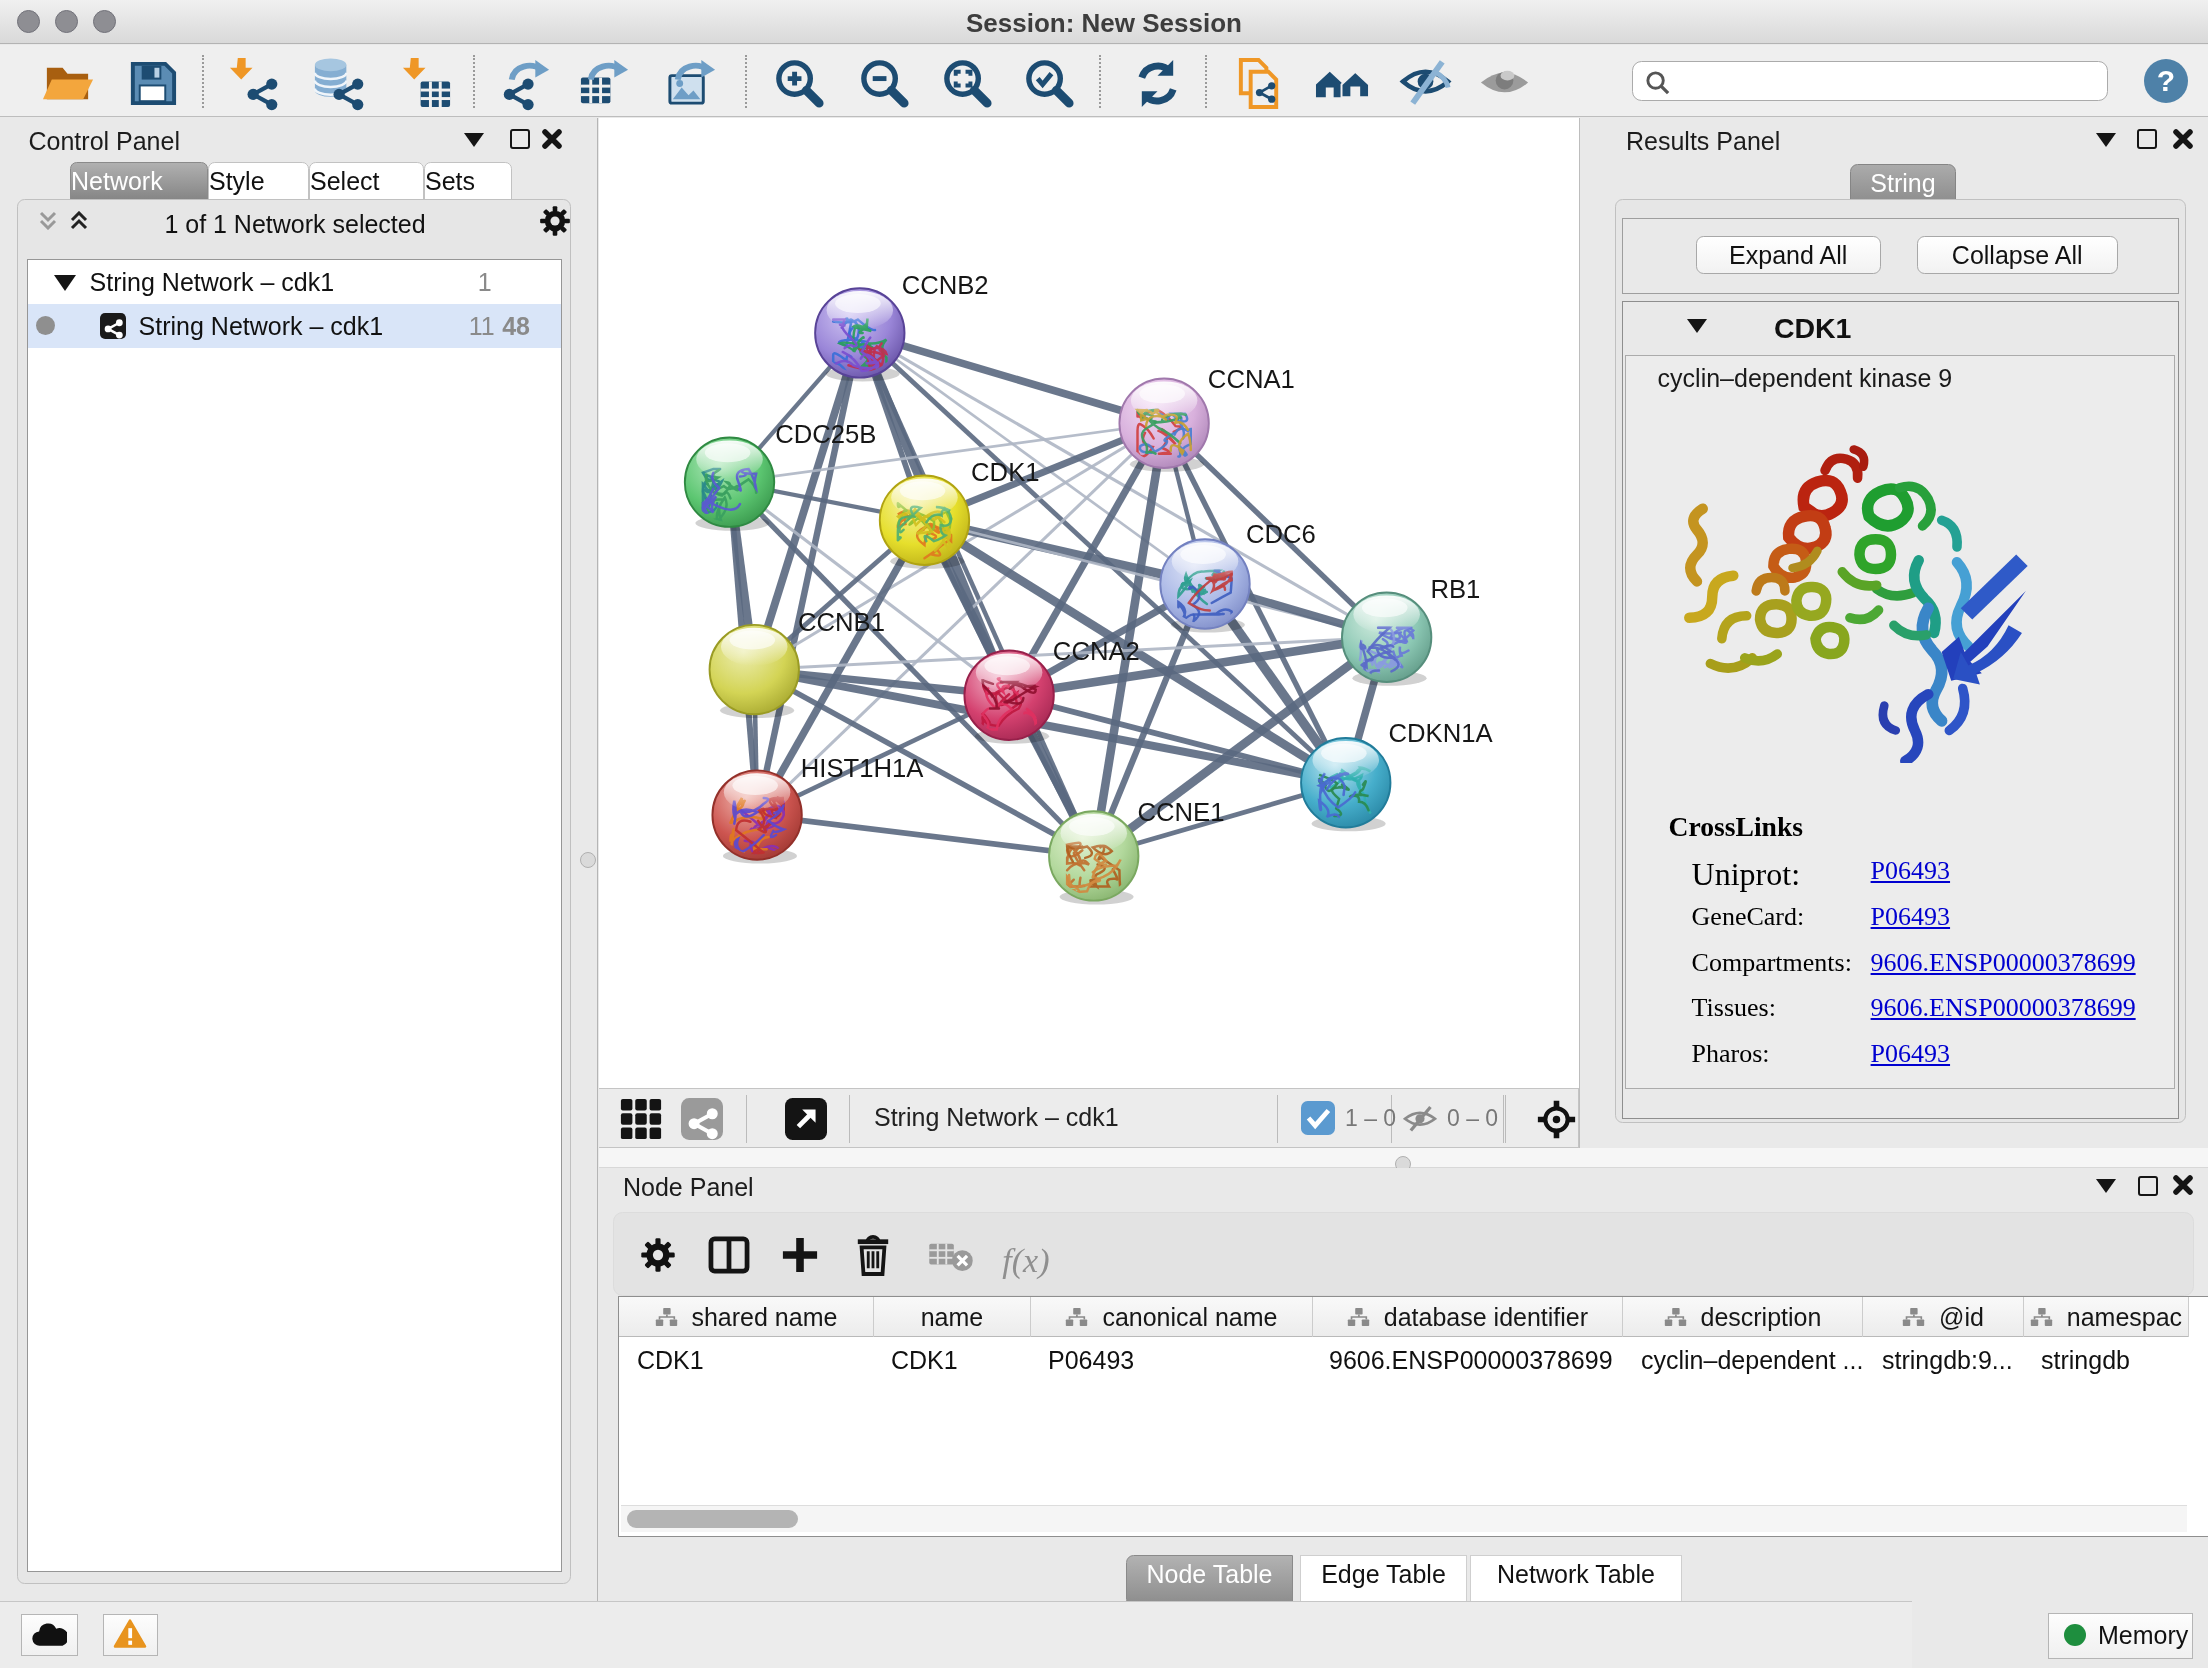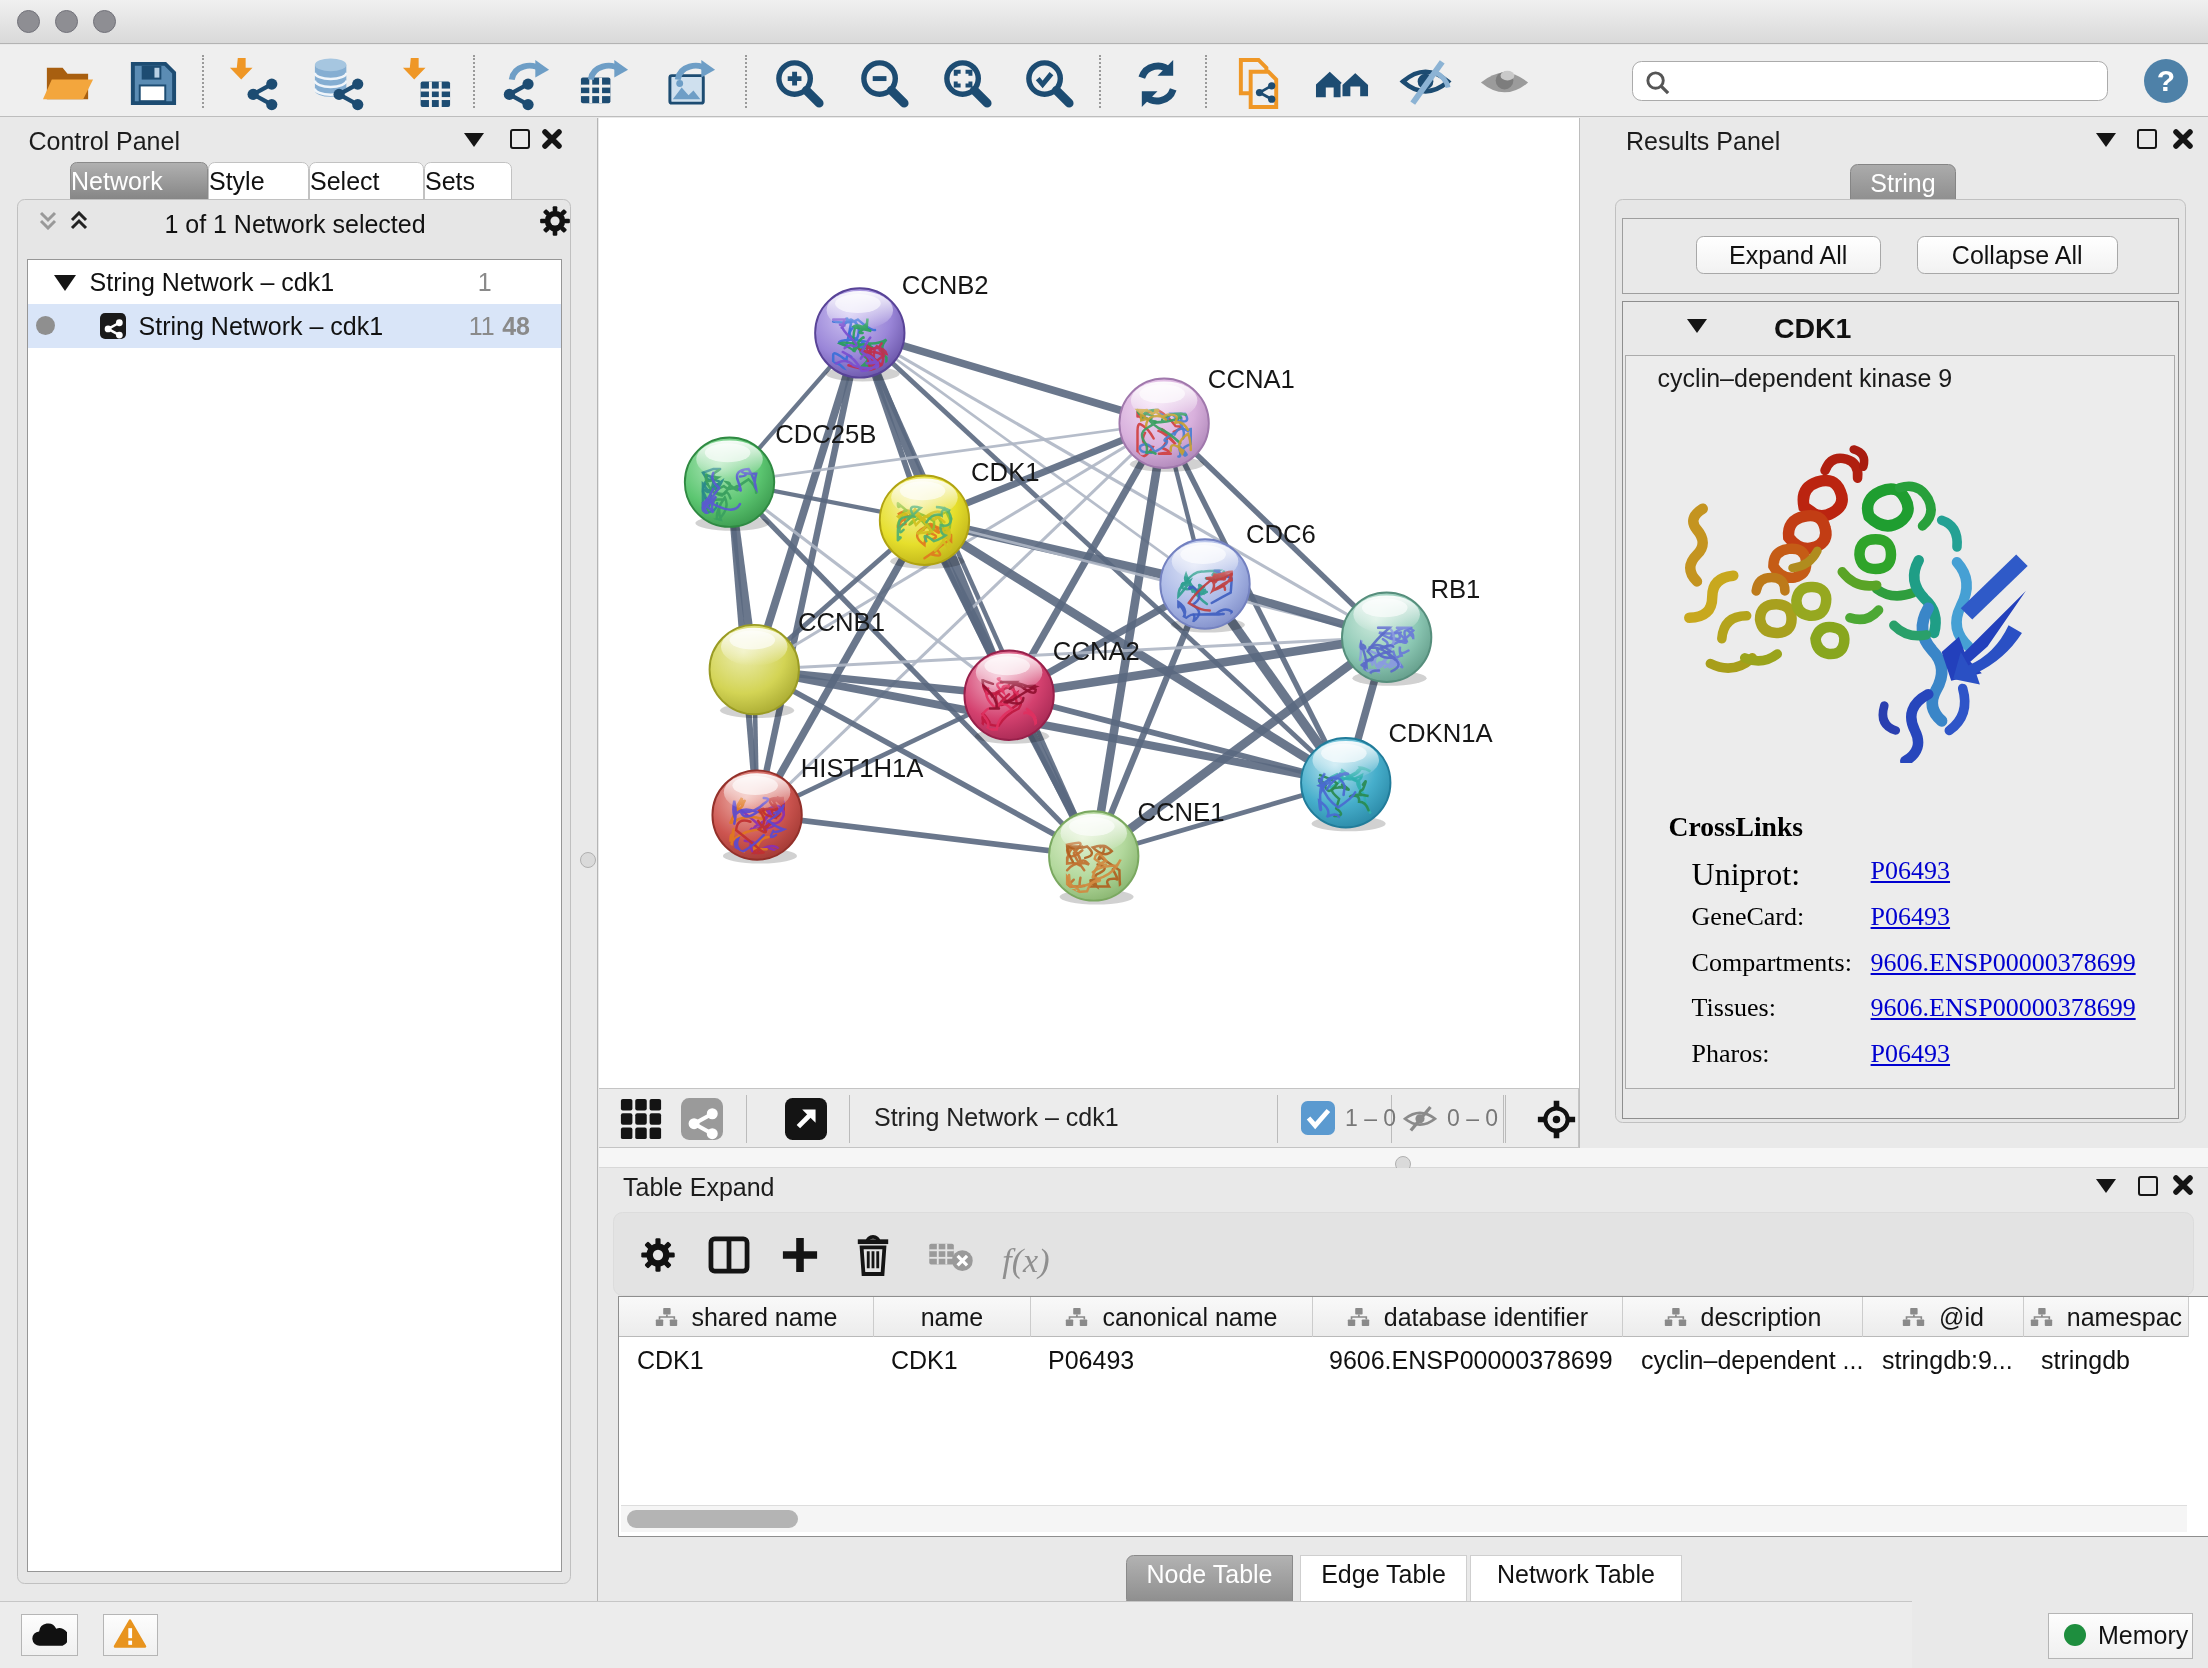--- a/index.html
+++ b/index.html
@@ -45,20 +45,21 @@
 .btab{height:52px;font-size:25px;text-align:center;line-height:36px;background:#fff;border:1px solid #cfcfcf;color:#111;}
 .btabsel{background:linear-gradient(#b2b2b2,#8b8b8b);color:#fff;border-color:#8a8a8a;border-radius:7.6px 0 0 7.6px;}
 #statusbar{left:0;top:1601px;width:1912px;height:68px;background:#ececec;border-top:1px solid #c6c6c6;position:absolute;}
 .sbtn{background:linear-gradient(#fdfdfd,#f0f0f0);border:1.9px solid #b5b5b5;}
 .dot-handle{width:16px;height:16px;border-radius:50%;background:#dadada;border:1px solid #b0b0b0;}
 </style></head><body>
 <div id="titlebar" class="abs">
 <div class="light abs" style="left:17px"></div>
 <div class="light abs" style="left:55px"></div>
 <div class="light abs" style="left:93px"></div>
+<div id="title" class="abs">Session: New Session</div>
   </div>
 <div id="toolbar" class="abs">
 <div class="tsep abs" style="left:202px"></div>
 <div class="tsep abs" style="left:473px"></div>
 <div class="tsep abs" style="left:745px"></div>
 <div class="tsep abs" style="left:1099px"></div>
 <div class="tsep abs" style="left:1205px"></div>
 <svg class="abs" style="left:40px;top:10.5px" width="55" height="55" viewBox="0 0 56 56">
       <path d="M7 12 h16 l5 6 h21 v26 H7z" fill="#a85f10"></path>
       <path d="M3 44 l9-20 h42 l-10 20z" fill="#f3a63d"></path>
@@ -723,21 +724,21 @@
 <div class="abs serif xlink" style="left:245px;top:592px;font-size:26px;">9606.ENSP00000378699</div>
 <div class="abs serif" style="left:66px;top:637px;font-size:26px;">Tissues:</div>
 <div class="abs serif xlink" style="left:245px;top:637px;font-size:26px;">9606.ENSP00000378699</div>
 <div class="abs serif" style="left:66px;top:683px;font-size:26px;">Pharos:</div>
 <div class="abs serif xlink" style="left:245px;top:683px;font-size:26px;">P06493</div>
 </div>
         </div>
       </div>
     </div>
 <div id="tpanel" class="abs">
-<div class="abs ptitle" style="left:24px;top:4.8px;">Table Expand</div>
+<div class="abs ptitle" style="left:24px;top:4.8px;">Node Panel</div>
 <div class="abs tri" style="left:1497px;top:11.4px;"></div>
 <div class="abs fsq" style="left:1539px;top:7.6px;"></div>
 <div class="abs" style="left:1573px;top:5.7px;"><svg width="22" height="22" viewBox="0 0 22 22">
           <path d="M4 4 L18 18 M18 4 L4 18" stroke="#151515" stroke-width="5.5" stroke-linecap="round"></path>
         </svg></div>
 <div id="ttool" class="abs">
 <div class="abs" style="left:26px;top:24px;"><svg width="36" height="36" viewBox="0 0 56 56">
             <rect x="24" y="2" width="8" height="10" rx="2" fill="#111" transform="rotate(0 28 28)"></rect>
             <rect x="24" y="2" width="8" height="10" rx="2" fill="#111" transform="rotate(45 28 28)"></rect>
             <rect x="24" y="2" width="8" height="10" rx="2" fill="#111" transform="rotate(90 28 28)"></rect>

